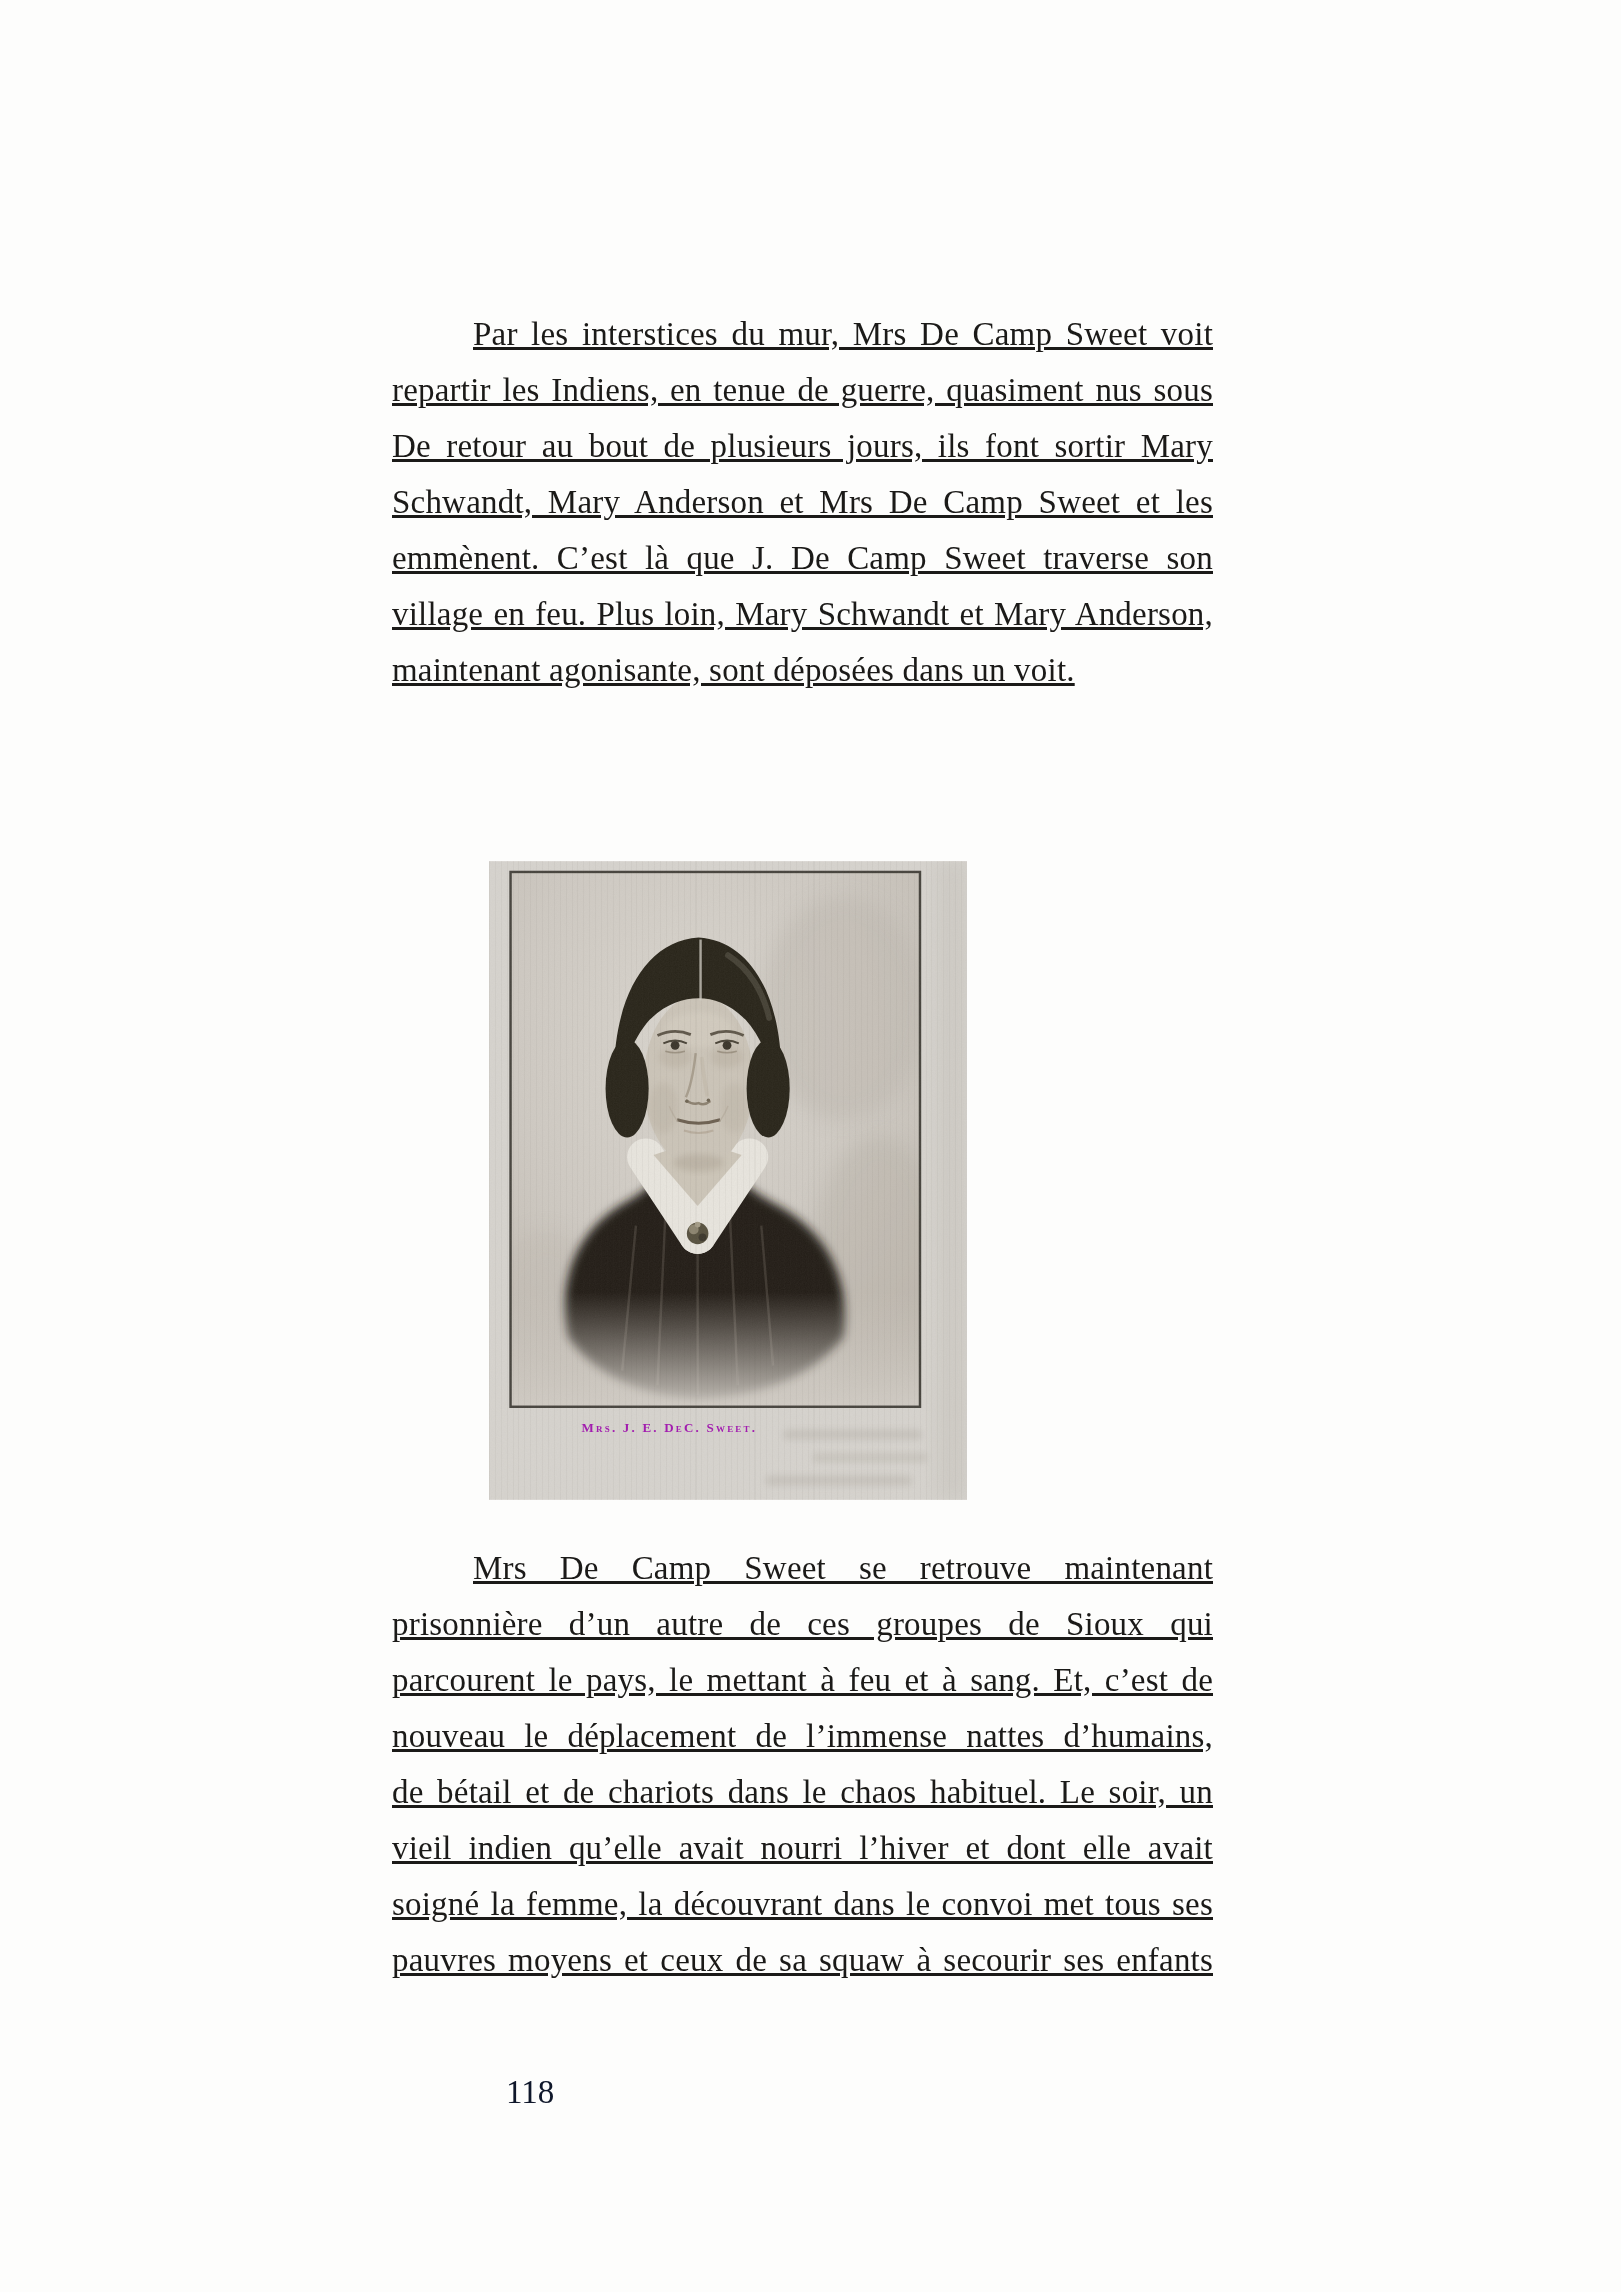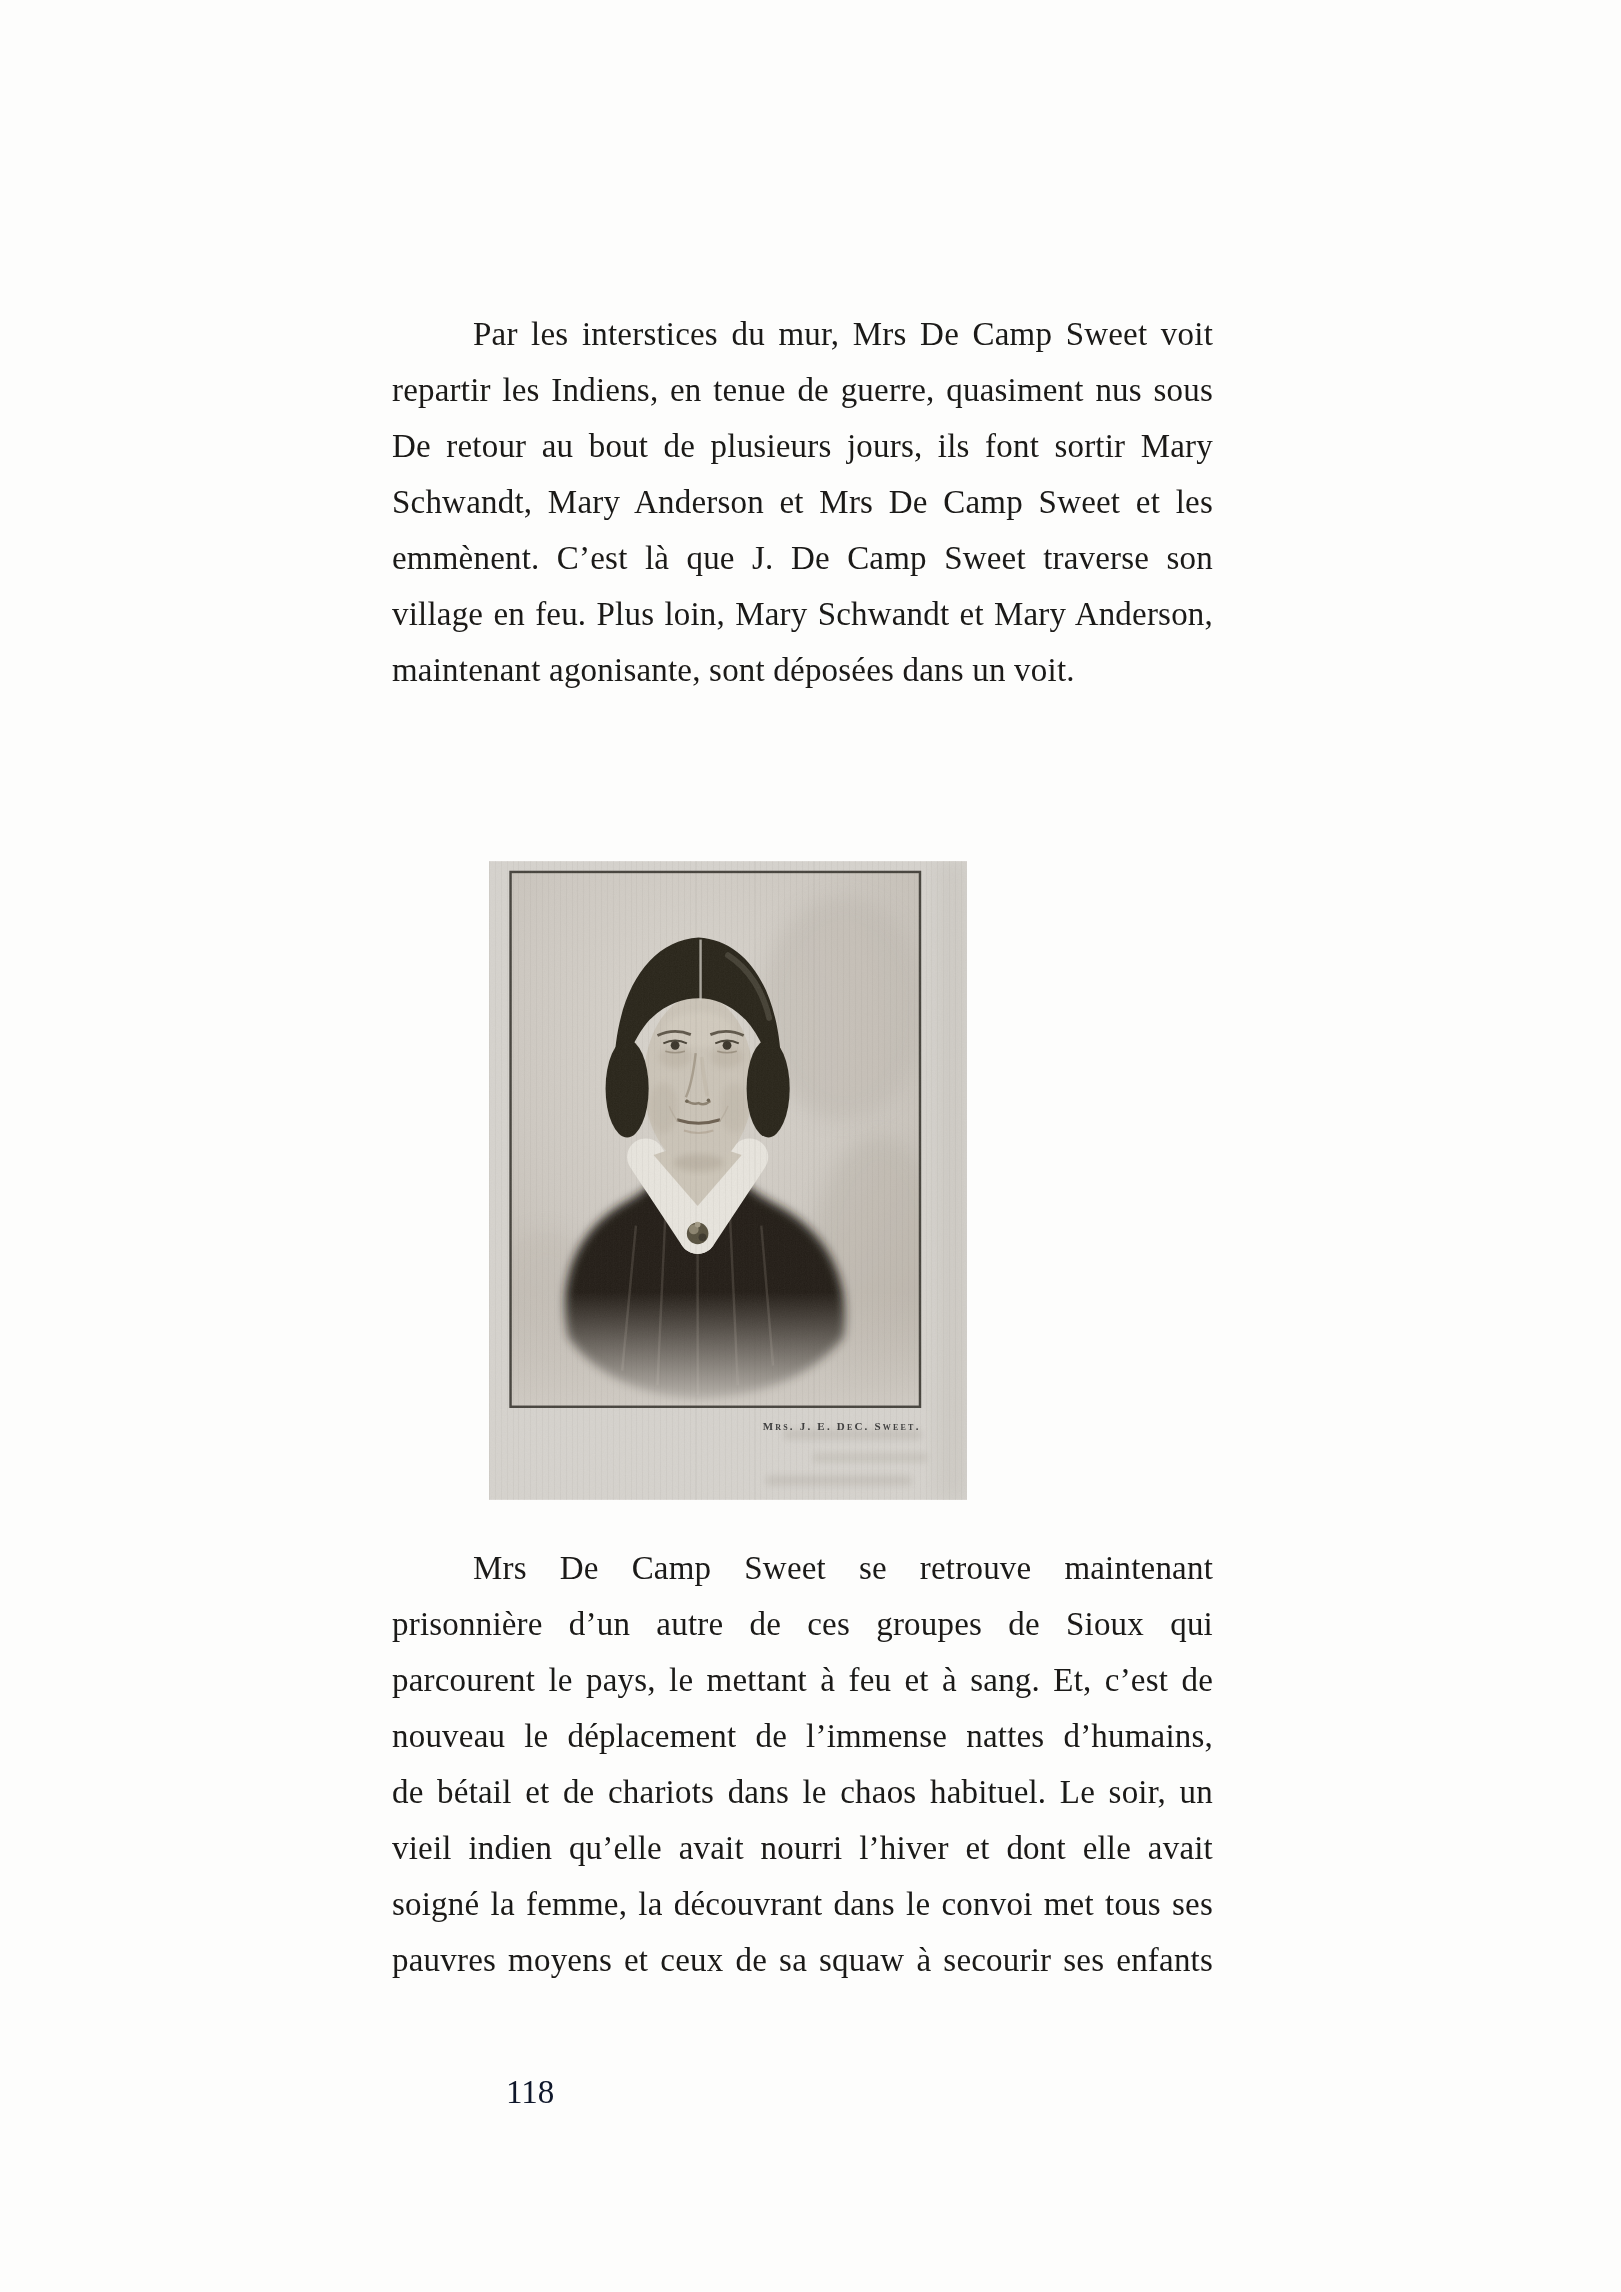--- a/index.html
+++ b/index.html
@@ -8,45 +8,45 @@
     width:1621px;height:2293px;
     background:#fdfdfc;
     font-family:"Liberation Serif","DejaVu Serif",serif;
     color:#1b1a18;
     overflow:hidden;
   }
   .para{
     position:absolute;left:392px;width:821px;
     font-size:33px;line-height:56px;letter-spacing:0.2px;
   }
-  .para .tline{text-align:justify;text-align-last:justify;}
+  .para .tline{text-align:justify;text-align-last:justify;text-decoration:underline;}
   .para .tline:first-child{text-indent:81px;}
   .para1{top:306px;}
   .para1 .tline:last-child{text-align-last:left;}
   .para2{top:1540px;}
   .page-number{
     position:absolute;left:506px;top:2074px;
     font-size:33px;color:#0f172a;
   }
   figure.photo{
     position:absolute;left:489px;top:861px;width:478px;height:639px;margin:0;
   }
   figure.photo svg{position:absolute;left:0;top:0;}
   .scan-striations{
     position:absolute;left:0;top:0;width:478px;height:639px;
     background:repeating-linear-gradient(90deg,rgba(70,64,56,.045) 0px,rgba(70,64,56,.045) 1px,rgba(0,0,0,0) 1px,rgba(0,0,0,0) 5.9px);
     pointer-events:none;
   }
   .photo-caption{
     position:absolute;left:21.6px;top:559px;width:410px;
     padding-left:71px;box-sizing:border-box;
-    text-align:right;
-    font-size:11px;font-weight:700;letter-spacing:2.2px;
+    text-align:left;
+    font-size:13px;font-weight:700;letter-spacing:2.2px;
     font-variant:small-caps;
-    color:#404040;
+    color:#a21caf;
   }
 </style>
 </head>
 <body>
 
 <div class="page">
 
   <div class="para para1">
       <div class="tline">Par les interstices du mur, Mrs De Camp Sweet voit</div>
       <div class="tline">repartir les Indiens, en tenue de guerre, quasiment nus sous</div>

